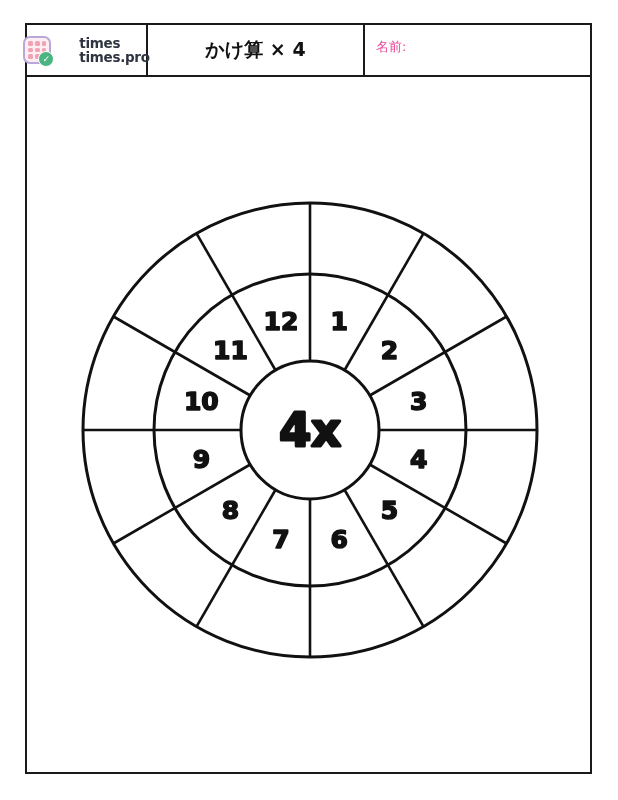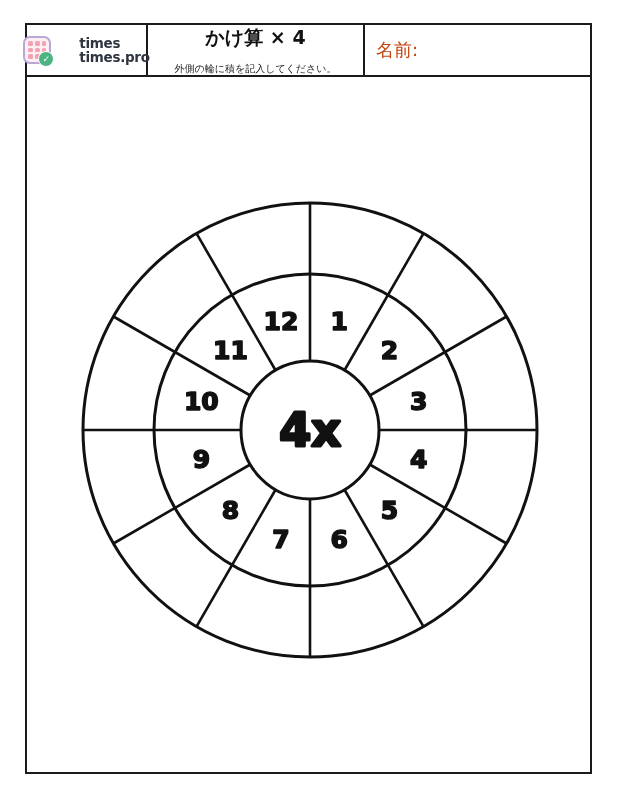--- a/index.html
+++ b/index.html
@@ -76,21 +76,21 @@
   }
   .sheet-title{
     font-size:19px;font-weight:bold;color:#111111;
   }
   .sheet-subtitle{
     font-size:10px;color:#222222;
   }
   .name-cell{
     flex:1;
     padding:13px 0 0 11px;
-    font-size:18px;color:#c2410c;
+    font-size:13px;color:#ec4899;
   }
   
   .wheel-svg{
     position:absolute;
     left:48px;top:170px;
     width:470px;height:470px;
   }
   .ring{fill:#ffffff;stroke:#111111;stroke-width:3;}
   .spoke{stroke:#111111;stroke-width:2.6;}
   .num{
@@ -136,21 +136,20 @@
           <div class="logo-check">✓</div>
         </div>
         <div class="logo-text">
           <div>times</div>
           <div>times.pro</div>
         </div>
       </div>
 
       <div class="cell title-cell">
         <div class="sheet-title">かけ算 × 4</div>
-        <div class="sheet-subtitle">外側の輪に積を記入してください。</div>
       </div>
 
       <div class="cell name-cell">
         <span>名前:</span>
         <span></span>
       </div>
 
     </div>
 
     <svg class="wheel-svg" id="wheel" viewBox="0 0 470 470">

